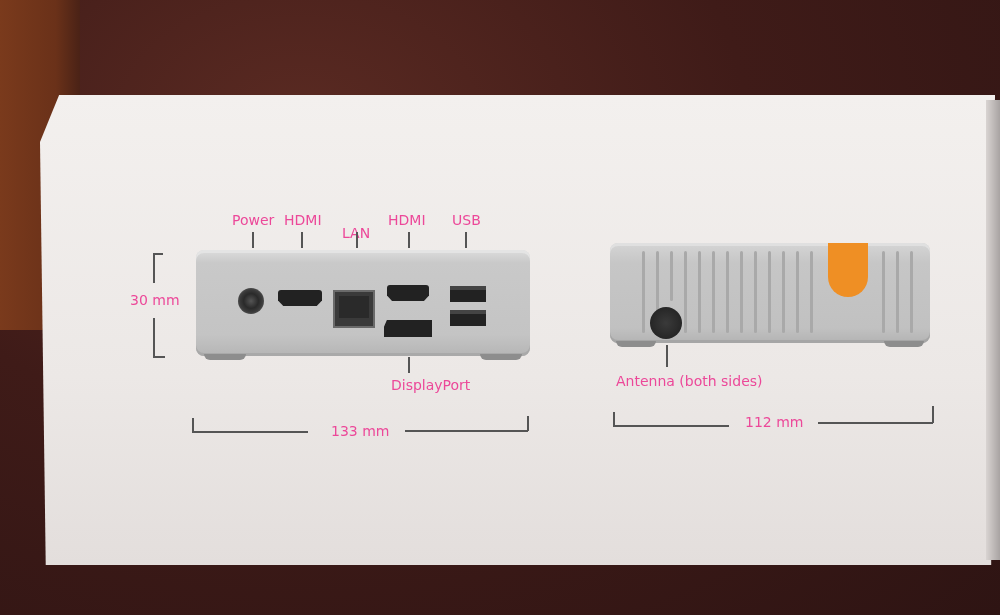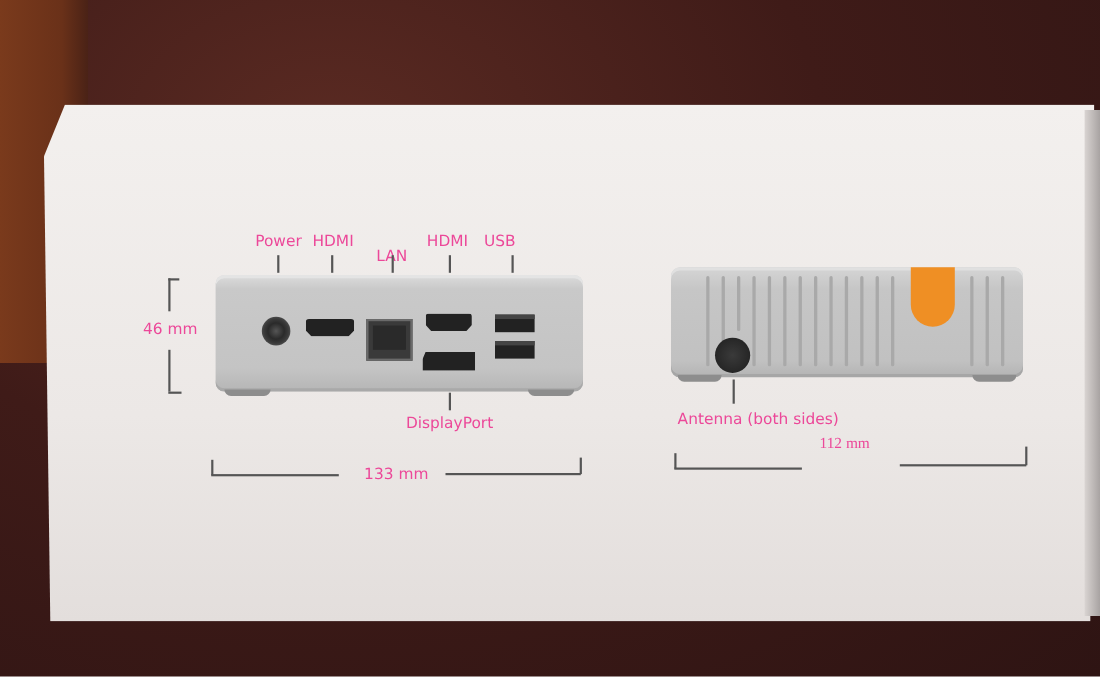--- a/index.html
+++ b/index.html
@@ -75,50 +75,50 @@
 
 <div class="box"></div>
 <div class="box-edge-right"></div>
 
 <div>
 
   <span class="label" style="left:232px; top:212px;">Power</span>
   <span class="label" style="left:284px; top:212px;">HDMI</span>
   <span class="label" style="left:342px; top:225px;">LAN</span>
   <span class="label" style="left:388px; top:212px;">HDMI</span>
-  <span class="label" style="left:440px; top:212px;">USB</span>
+  <span class="label" style="left:452px; top:212px;">USB</span>
 
   <div class="tick" style="left:252px; top:232px; height:16px;"></div>
   <div class="tick" style="left:301px; top:232px; height:16px;"></div>
   <div class="tick" style="left:356px; top:232px; height:16px;"></div>
   <div class="tick" style="left:408px; top:232px; height:16px;"></div>
   <div class="tick" style="left:465px; top:232px; height:16px;"></div>
 
   <div class="tick" style="left:153px; top:253px; height:30px;"></div>
   <div class="hline" style="left:153px; top:253px; width:10px;"></div>
-  <span class="label" style="left:130px; top:292px;">46 mm</span>
+  <span class="label" style="left:130px; top:292px;">30 mm</span>
   <div class="tick" style="left:153px; top:318px; height:38px;"></div>
   <div class="hline" style="left:153px; top:356px; width:12px;"></div>
 
   <div class="device-front">
     <div class="power-jack"></div>
     <div class="port hdmi" style="left:82px; top:40px; width:44px; height:16px;"></div>
     <div class="port lan" style="left:137px; top:40px; width:38px; height:34px;">
         <div class="lan-inner"></div>
       </div>
     <div class="port hdmi" style="left:191px; top:35px; width:42px; height:16px;"></div>
     <div class="port dp" style="left:188px; top:70px; width:48px; height:17px;"></div>
     <div class="port usb" style="left:254px; top:36px; width:36px; height:16px;"></div>
     <div class="port usb" style="left:254px; top:60px; width:36px; height:16px;"></div>
     <div class="foot" style="left:8px;"></div>
     <div class="foot" style="right:8px;"></div>
   </div>
 
   <div class="tick" style="left:408px; top:357px; height:16px;"></div>
-  <span class="label" style="left:369px; top:377px;">DisplayPort</span>
+  <span class="label" style="left:391px; top:377px;">DisplayPort</span>
 
   <div class="tick" style="left:192px; top:418px; height:14px;"></div>
   <div class="hline" style="left:192px; top:431px; width:116px;"></div>
   <span class="label" style="left:331px; top:423px;">133 mm</span>
   <div class="hline" style="left:405px; top:430px; width:123px;"></div>
   <div class="tick" style="left:527px; top:416px; height:15px;"></div>
 </div>
 
 <div>
   <div class="device-side">
@@ -142,16 +142,16 @@
     <div class="antenna"></div>
     <div class="foot" style="left:6px; width:40px;"></div>
     <div class="foot" style="right:6px; width:40px;"></div>
   </div>
 
   <div class="tick" style="left:666px; top:345px; height:22px;"></div>
   <span class="label" style="left:616px; top:373px;">Antenna (both sides)</span>
 
   <div class="tick" style="left:613px; top:412px; height:14px;"></div>
   <div class="hline" style="left:613px; top:425px; width:116px;"></div>
-  <span class="label" style="left:745px; top:396px;font-family:Liberation Serif, serif;">112 mm</span>
+  <span class="label" style="left:745px; top:414px;">112 mm</span>
   <div class="hline" style="left:818px; top:422px; width:115px;"></div>
   <div class="tick" style="left:932px; top:406px; height:17px;"></div>
 </div>
 
 </body></html>

